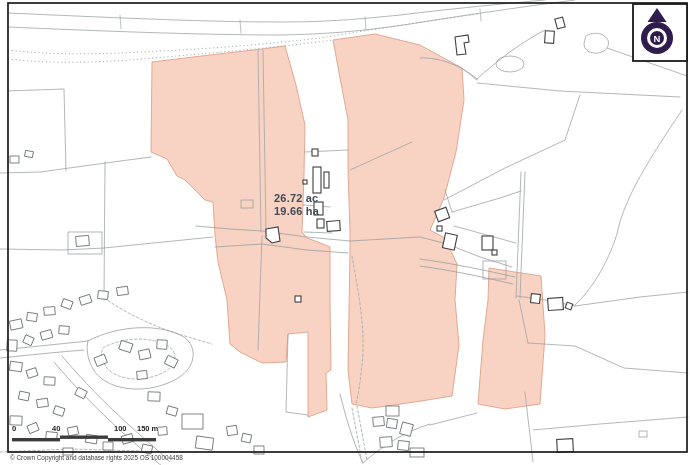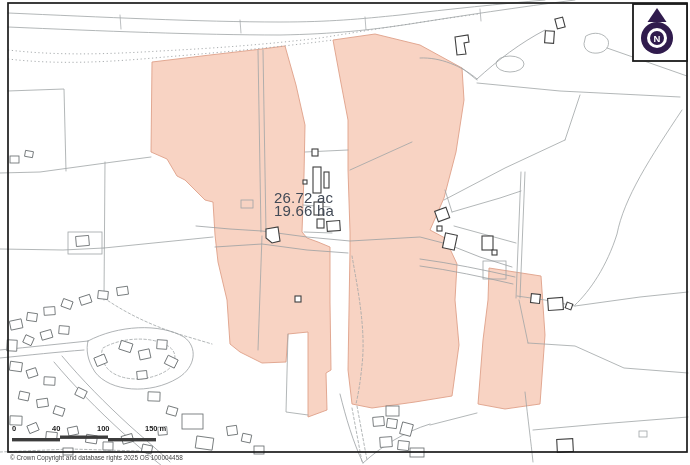--- a/index.html
+++ b/index.html
@@ -14,24 +14,24 @@
   .parcel{fill:var(--parcel-fill);stroke:var(--parcel-edge);stroke-width:0.9;stroke-linejoin:round;}
   .house{fill:#ffffff;stroke:var(--house-gray);stroke-width:0.85;}
   .bldg{fill:#ffffff;stroke:var(--building-dark);stroke-width:1.1;}
   .bldg-lt{fill:none;stroke:var(--line-gray);stroke-width:0.8;}
   .road{fill:none;stroke:var(--road-gray);stroke-width:0.8;stroke-linecap:round;}
   .frame{fill:none;stroke:var(--frame-black);stroke-width:1.7;}
   .segbar{fill:var(--scale-bar-color);}
   .navy{fill:var(--compass-navy);}
   
   .area-label{position:absolute;left:274px;top:192px;color:var(--label-color);
-      font-size:15px;font-weight:normal;line-height:12.5px;letter-spacing:.2px;white-space:nowrap;}
+      font-size:11px;font-weight:bold;line-height:12.5px;letter-spacing:.2px;white-space:nowrap;}
   .tick{position:absolute;top:424px;font-size:7.5px;font-weight:bold;color:#1d1d1d;
       text-shadow:0 0 2px #fff,0 0 2px #fff,0 0 1px #fff;white-space:nowrap;}
-  .tick.t0{left:12px}.tick.t1{left:52px}.tick.t2{left:97px}.tick.t3{left:145px}
+  .tick.t0{left:12px}.tick.t1{left:52px}.tick.t2{left:114px}.tick.t3{left:137px}
   .copyright{position:absolute;left:10px;top:454px;font-size:6.4px;color:var(--copyright-color);white-space:nowrap;}
   .compass-n{font-size:9.5px;font-weight:bold;fill:#ffffff;text-anchor:middle;
       font-family:"Liberation Sans", sans-serif;}
 </style>
 </head>
 <body>
 
 <div class="stage">
 
 <svg width="690" height="465" viewBox="0 0 690 465">

